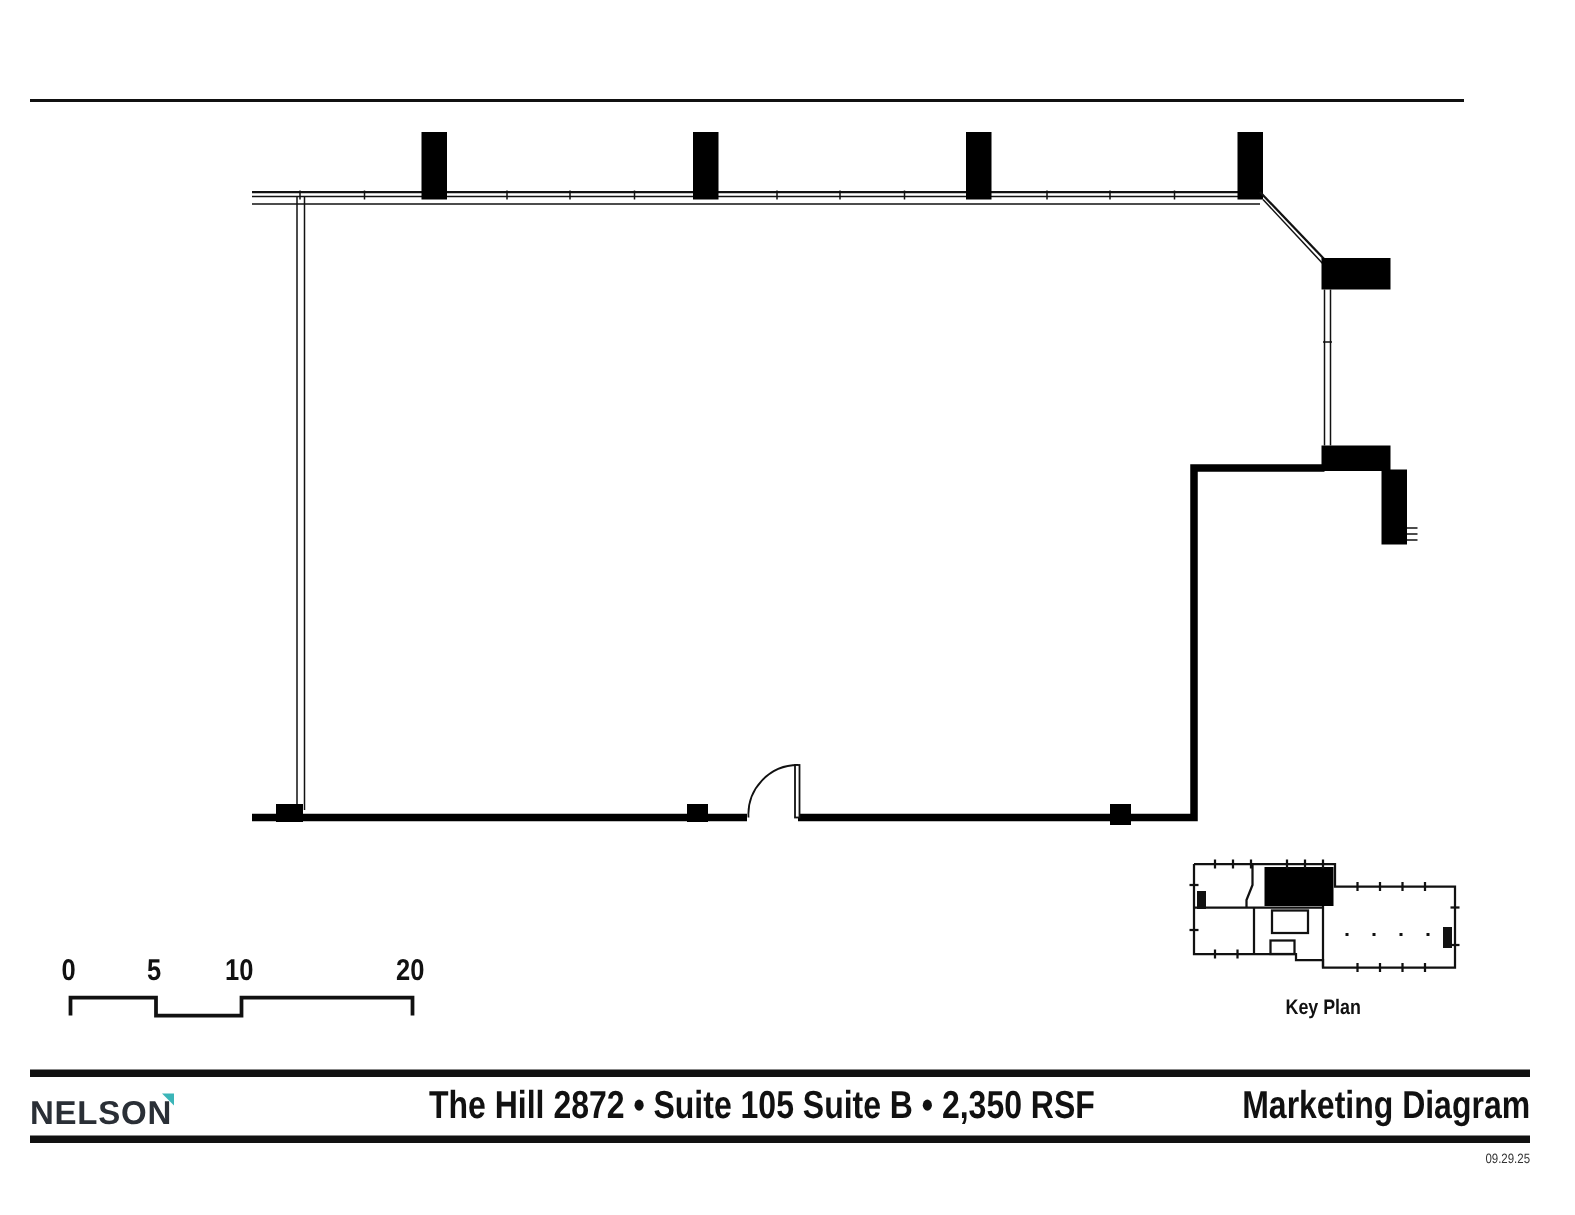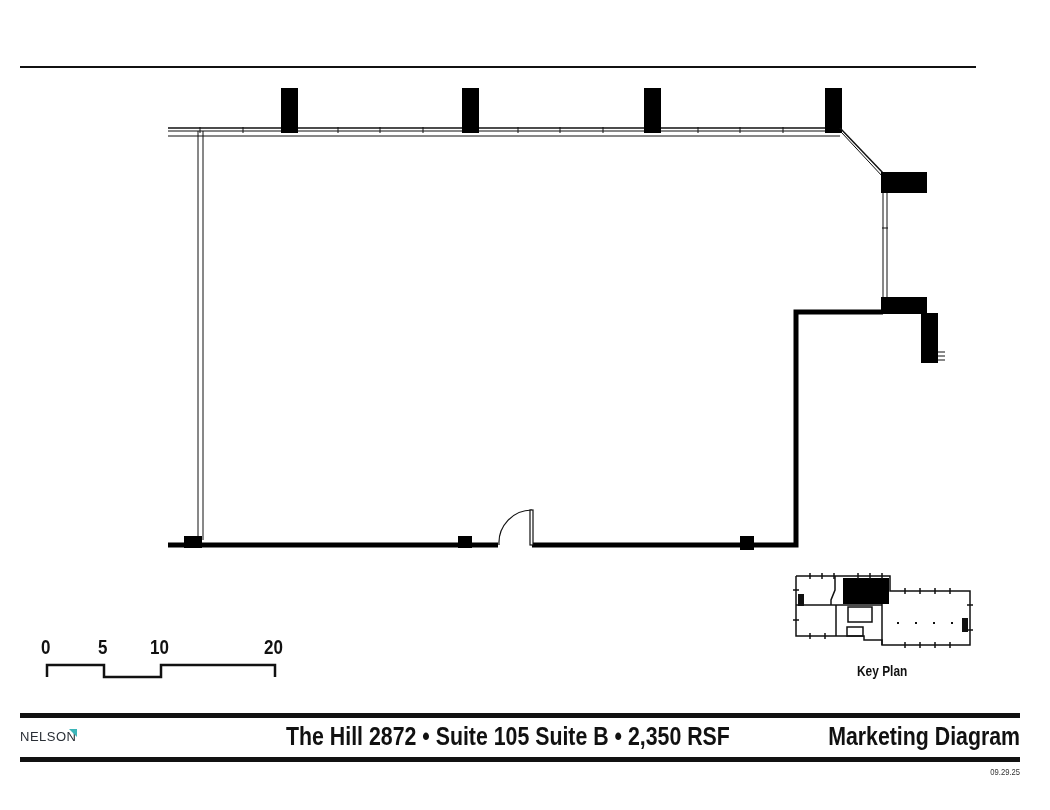--- a/index.html
+++ b/index.html
@@ -2,21 +2,21 @@
 <html><head>
   <meta charset="utf-8">
   <style>
     html, body { margin: 0; padding: 0; background: #ffffff; }
     body { width: 1050px; height: 810px; position: relative; overflow: hidden; font-family: "Liberation Sans", sans-serif; }
     .top-rule { position: absolute; left: 20px; top: 66px; width: 956px; height: 2px; background: #111; }
     svg.plan { position: absolute; left: 0; top: 0; }
     .scale-label { position: absolute; top: 636px; font-family: "Liberation Sans Narrow", "Liberation Sans", sans-serif; font-weight: bold; font-size: 20px; color: #111; transform: scaleX(0.85); transform-origin: left top; }
     .keyplan-label { position: absolute; left: 857px; top: 663px; font-weight: bold; font-size: 14px; color: #111; transform: scaleX(0.85); transform-origin: left top; }
     .footer-rule { position: absolute; left: 20px; width: 1000px; height: 5px; background: #111; }
-    .logo { position: absolute; left: 20px; top: 729px; font-weight: normal; font-size: 13px; letter-spacing: 0.5px; color: #2a2f36; }
+    .logo { position: absolute; left: 20px; top: 729px; font-weight: bold; font-size: 22px; letter-spacing: 0.5px; color: #2a2f36; }
     .logo .accent { color: #2a2f36; position: relative; }
     .logo .accent::after { content: ""; position: absolute; right: -1px; top: 0; width: 0; height: 0; border-top: 8px solid #3bb5b8; border-left: 8px solid transparent; }
     .title { position: absolute; left: 286px; top: 721px; font-weight: bold; font-size: 26px; color: #111; transform: scaleX(0.82); transform-origin: left top; white-space: nowrap; }
     .doc-type { position: absolute; right: 30px; top: 721px; font-weight: bold; font-size: 26px; color: #111; transform: scaleX(0.82); transform-origin: right top; white-space: nowrap; }
     .date { position: absolute; right: 30px; top: 767px; font-size: 9px; color: #333; transform: scaleX(0.85); transform-origin: right top; }
   </style>
 </head>
 <body>
 
 <div class="top-rule"></div>

